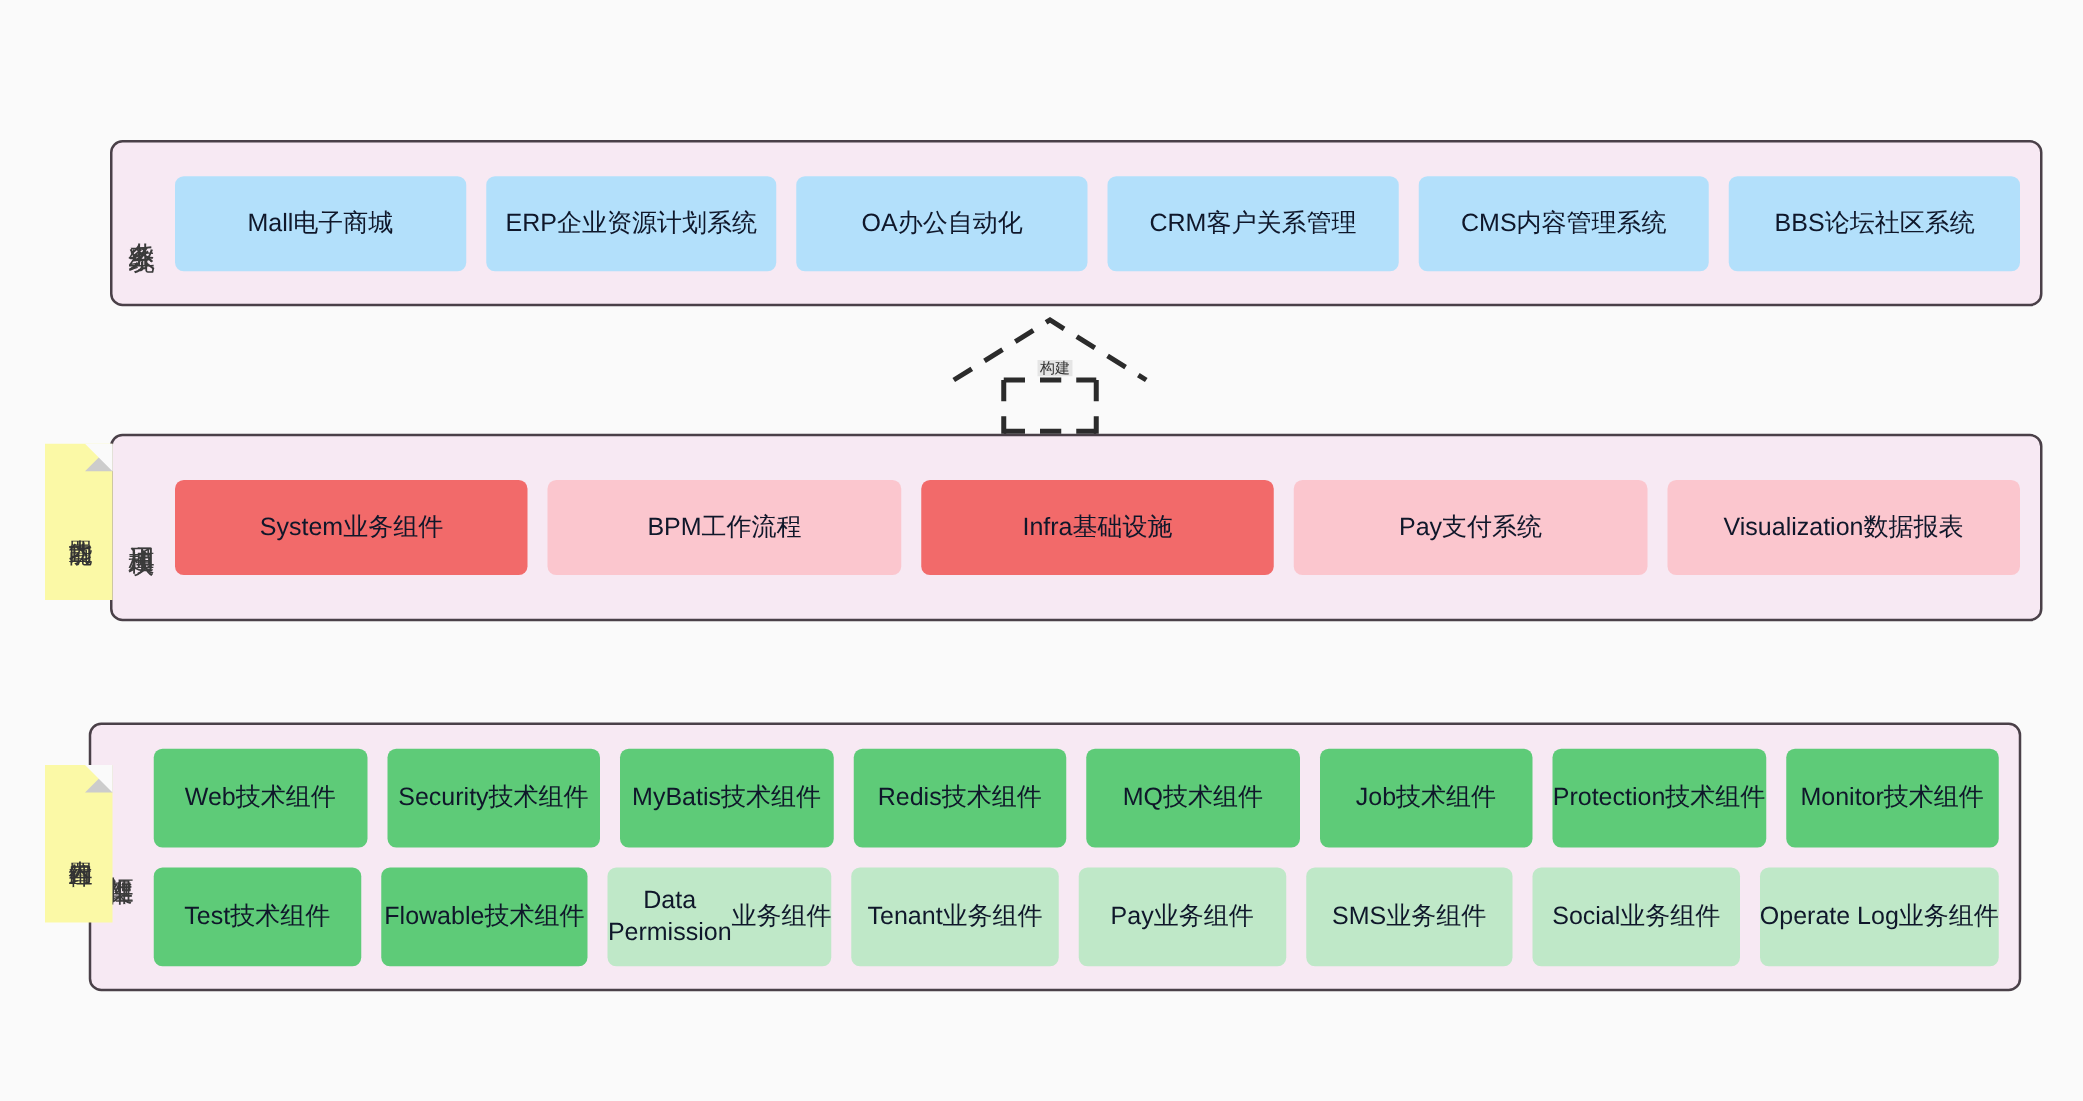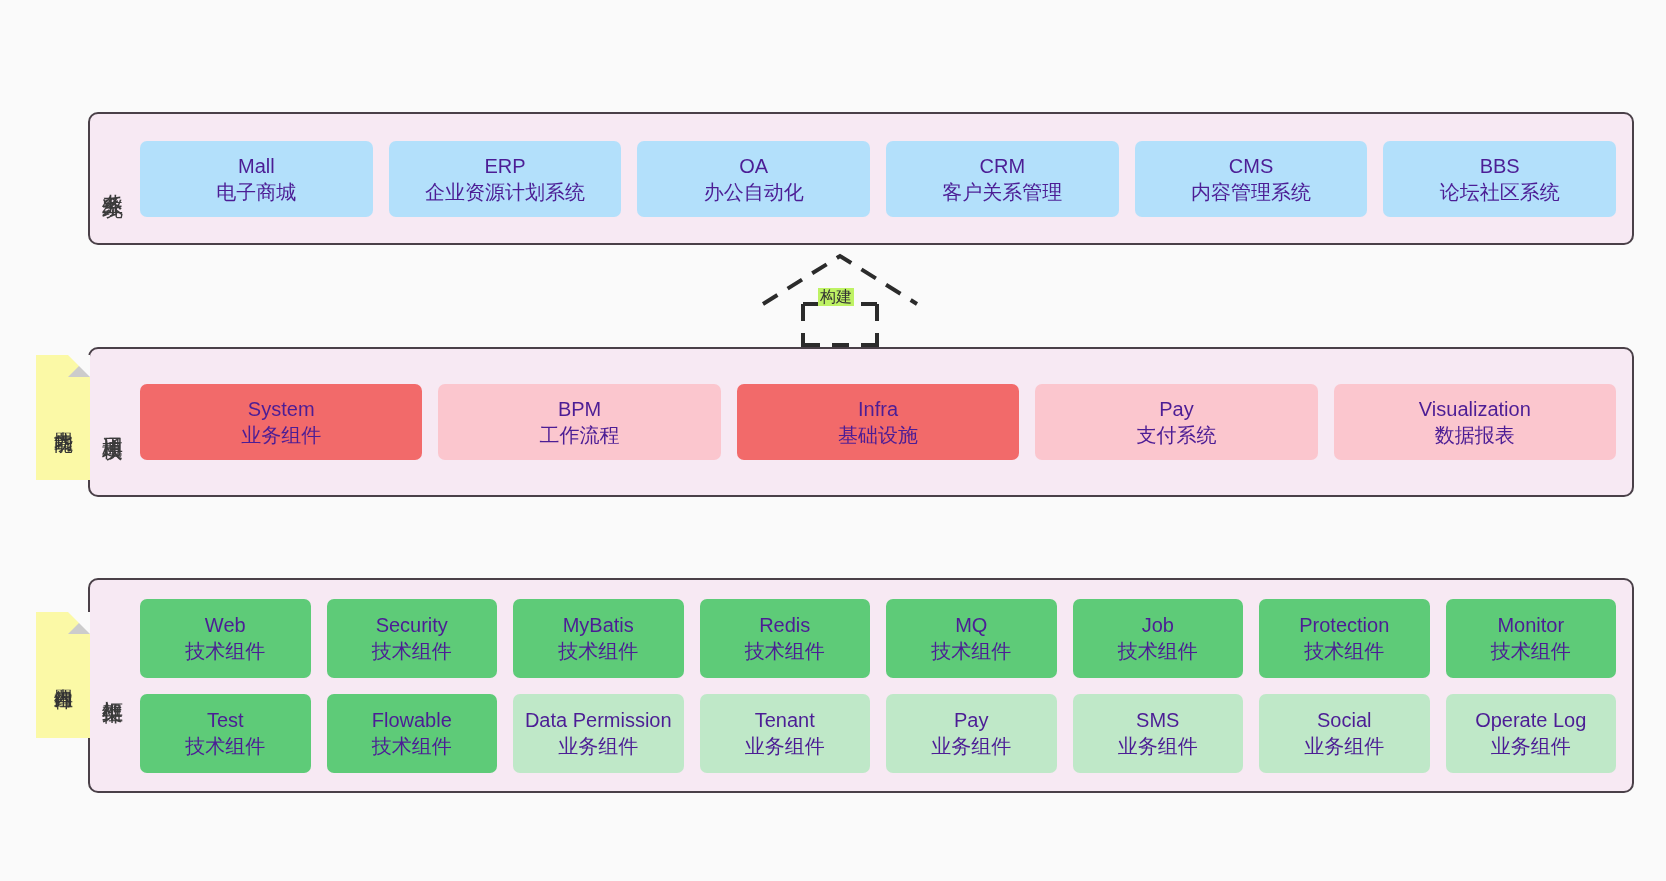--- a/index.html
+++ b/index.html
@@ -62,46 +62,45 @@
 
   .row {
     display: flex;
     gap: 16px;
   }
 
   .node {
     flex: 1 1 0;
     border-radius: 7px;
     display: flex;
-    flex-direction: column;
     align-items: center;
     justify-content: center;
     text-align: center;
     font-size: 20px;
     line-height: 1.30;
-    color: #4c1d95;
+    color: #0f172a;
     box-sizing: border-box;
     padding: 6px 0;
     user-select: none;
   }
   .node .en { white-space: nowrap; }
   .node .cn { white-space: nowrap; }
   .node.wrap .en { white-space: normal; }
 
   
   .c-blue       { background: #b3e0fb; }
   .c-red        { background: #f26a6a; }
   .c-pink       { background: #fbc6ce; }
   .c-green      { background: #5ecb78; }
   .c-greenlight { background: #bfe8c8; }
 
   
   #layer-business  { left: 88px;  top: 112px; width: 1546px; height: 133px; }
   #layer-common    { left: 88px;  top: 347px; width: 1546px; height: 150px; }
-  #layer-framework { left: 88px;  top: 578px; width: 1546px; height: 215px; }
+  #layer-framework { left: 71px;  top: 578px; width: 1546px; height: 215px; }
 
   #layer-business  .node,
   #layer-common    .node { height: 76px; }
   #layer-framework .node { height: 79px; }
 
   
   .note {
     position: absolute;
     width: 54px;
     background: #fbf9a6;
@@ -141,27 +140,28 @@
   #note-framework { left: 36px; top: 612px; height: 126px; }
 
   
   .connector {
     position: absolute;
     z-index: 2;
   }
   .connector svg { display: block; overflow: visible; }
   .conn-label {
     position: absolute;
-    font-size: 16px;
+    font-size: 12px;
     color: #333333;
-    background: #bef264;
+    background: #e5e5e5;
     padding: 0 2px;
     line-height: 1.1;
     user-select: none;
     white-space: nowrap;
+    margin-left: 12px;
   }
   #conn-build { left: 755px; top: 252px; width: 170px; height: 95px; }
   #conn-build .conn-label { left: 63px; top: 36px; }
   #conn-impl  { left: 768px; top: 484px; width: 170px; height: 95px; }
   #conn-impl  .conn-label { left: 63px; top: 36px; }
 </style>
 </head>
 <body>
 
 <div id="canvas">

